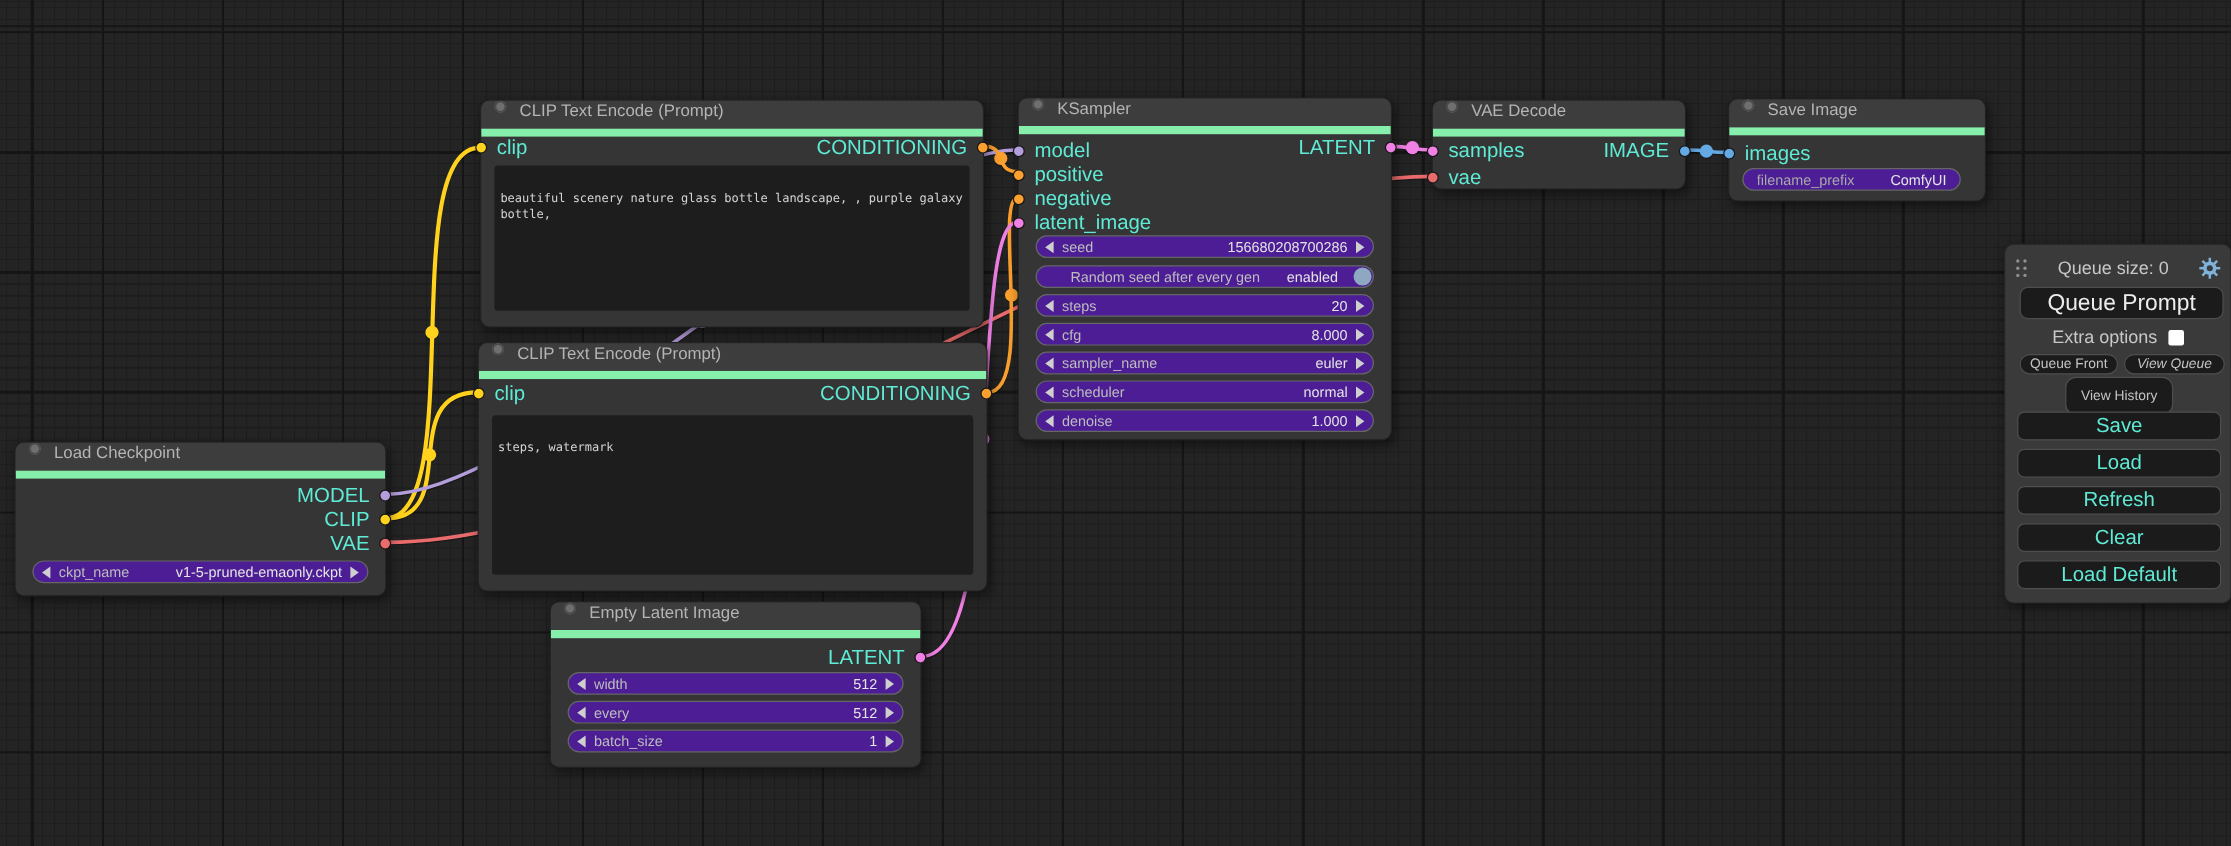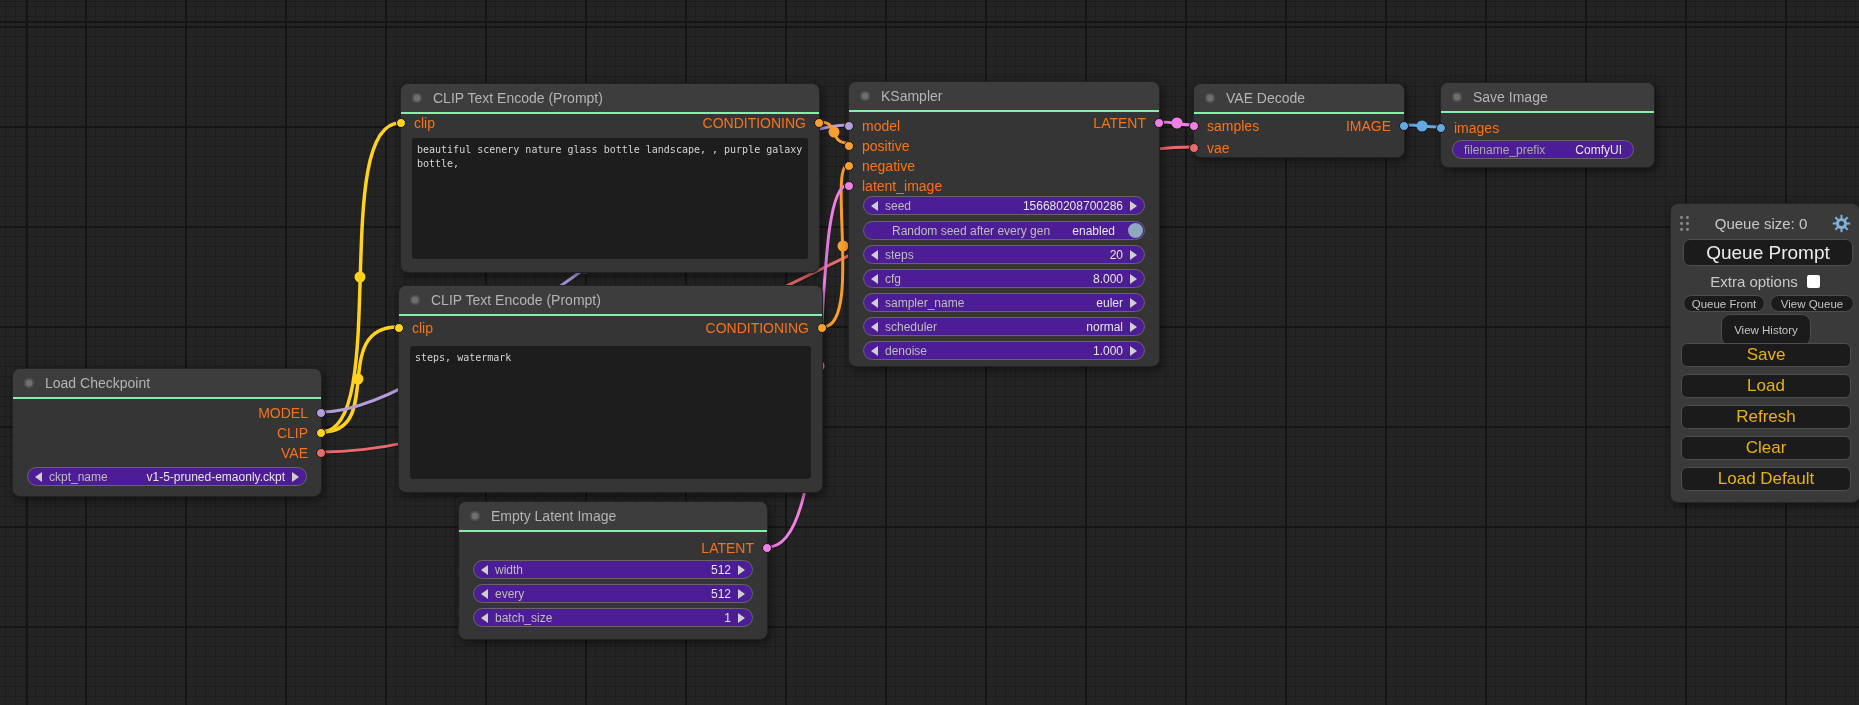--- a/index.html
+++ b/index.html
@@ -18,35 +18,35 @@
   .wires { position:absolute; left:0; top:0; filter:drop-shadow(0 1px 0 rgba(0,0,0,.35)); }
   .wires path { fill:none; stroke-width:3; }
   .wires path.thick { stroke-width:3.5; }
 
   .node {
     position:absolute; background:#353535; border:1px solid #222;
     border-radius:8px; box-shadow:2px 3px 10px rgba(0,0,0,.5);
   }
   .node-titlebar {
     position:absolute; left:0; right:0; top:0; height:30px; background:#3d3d3d;
-    border-radius:7px 7px 0 0; border-bottom:2px solid #86efac;
-    display:flex; align-items:center;
+    border-radius:7px 7px 0 0; border-bottom:7px solid #86efac;
+    display:flex; align-items:flex-start;
   }
   .tdot { width:10px; height:10px; border-radius:50%; background:#6f6f6f;
     box-shadow:inset 0 0 0 1.5px #4a4a4a; margin-left:11px; flex:0 0 auto; }
   .ttext { margin-left:11px; font-size:14px; color:#b4b4b4; white-space:nowrap; }
 
   .port { position:absolute; height:16px; display:flex; align-items:center; }
   .port.in  { left:0; }
   .port.out { right:0; justify-content:flex-end; }
   .pdot { position:absolute; top:3px; width:10px; height:10px; border-radius:50%;
     border:1px solid #161616; }
   .port.in  .pdot { left:-5px; }
   .port.out .pdot { right:-5px; }
-  .plabel { font-size:14px; color:#f97316; white-space:nowrap;text-align:center; }
+  .plabel { font-size:17px; color:#5eead4; white-space:nowrap;text-align:center; }
   .port.in  .plabel { margin-left:13px; }
   .port.out .plabel { margin-right:13px; }
 
   .widget {
     position:absolute; left:14px; right:14px; height:19px;
     background:#4c1d95; border:1px solid #666; border-radius:10px;
     display:flex; align-items:center; font-size:12px;
   }
   .warrow { width:0; height:0; border-style:solid; flex:0 0 auto; }
   .warrow.left  { border-width:5px 7px 5px 0; border-color:transparent #cfcfcf transparent transparent; margin-left:7px; }
@@ -55,45 +55,45 @@
   .wvalue { color:#e4e4e4; margin-right:7px; white-space:nowrap; }
   .widget.no-arrows .wlabel { margin-left:28px; flex:1 1 auto; }
   .toggle-dot { width:15px; height:15px; border-radius:50%; background:#8FA8C2; margin:0 1px 0 6px; flex:0 0 auto; }
   .widget.plain { justify-content:center; gap:30px; }
   .widget.plain .wlabel { flex:0 0 auto; margin:0; color:#a9a9a9; }
   .widget.plain .wvalue { margin:0; }
 
   .node-textarea {
     position:absolute; background:#1d1d1d; border-radius:3px;
     font-family:"DejaVu Sans Mono", monospace; font-size:10px; line-height:13.5px;
-    color:#d4d4d4; padding:5px 5px; white-space:pre-wrap; overflow:hidden;
+    color:#d4d4d4; padding:21px 5px; white-space:pre-wrap; overflow:hidden;
   }
 
   
   .qpanel {
     position:absolute; left:1670px; top:203px; width:190px; height:300px;
     background:#3a3a3a; border:1px solid #262626; border-radius:8px;
     box-shadow:2px 3px 10px rgba(0,0,0,.5); color:#c8c8c8;
   }
   .qheader { position:absolute; left:8px; right:8px; top:8px; height:22px;
     display:flex; align-items:center; }
   .qsize { flex:1; text-align:center; font-size:15px; color:#c8c8c8; }
   .qbtn {
-    position:absolute; background:#1b1b1b; border:1px solid #4e4e4e; color:#eab308;
+    position:absolute; background:#1b1b1b; border:1px solid #4e4e4e; color:#5eead4;
     display:flex; align-items:center; justify-content:center; cursor:default;
   }
   .qp-main { left:12px; right:6px; top:35px; height:27px; border-radius:7px;
     font-size:19px; color:#ececec; }
   .extra-row { position:absolute; left:0; right:0; top:69px; height:16px;
     display:flex; align-items:center; justify-content:center; gap:9px; }
   .extra-label { font-size:15px; color:#c8c8c8; }
   .qcheck { width:13px; height:13px; background:#ffffff; border-radius:2px; }
   .qsmall { height:17px; border-radius:9px; font-size:11.5px; color:#c4c4c4; }
   .qf { left:12px;  width:82px; top:91px; }
-  .vq { left:99px;  width:84px; top:91px; }
+  .vq { left:99px;  width:84px; top:91px;font-style:italic; }
   .vh { left:50px;  width:90px; top:110px; height:32px; }
   .qbig { left:10px; right:8px; height:24px; border-radius:6px; font-size:17px; }
 </style>
 </head>
 <body>
 
 <div class="canvas">
 
   <svg class="wires" width="1859" height="705">
     <path class="thick" d="M322,432 C390,430 330,123 400,123" stroke="#FFD21E"></path>

